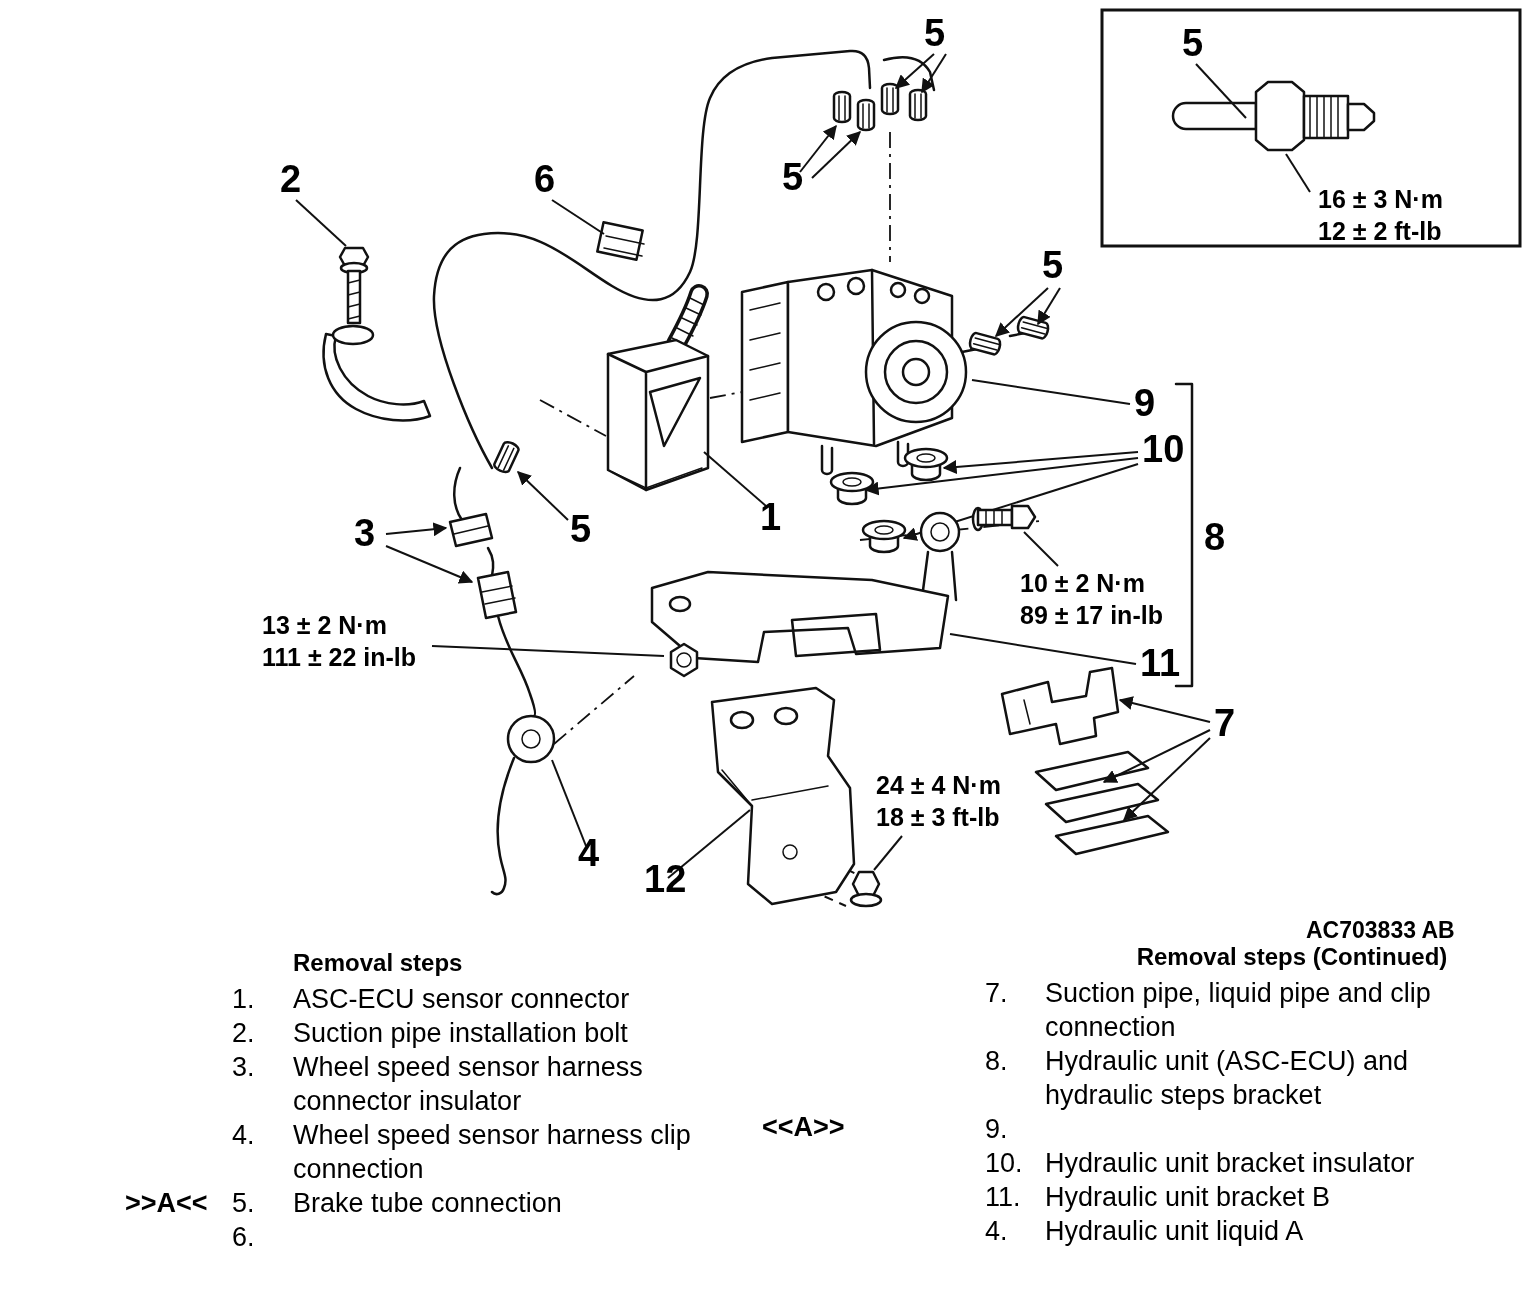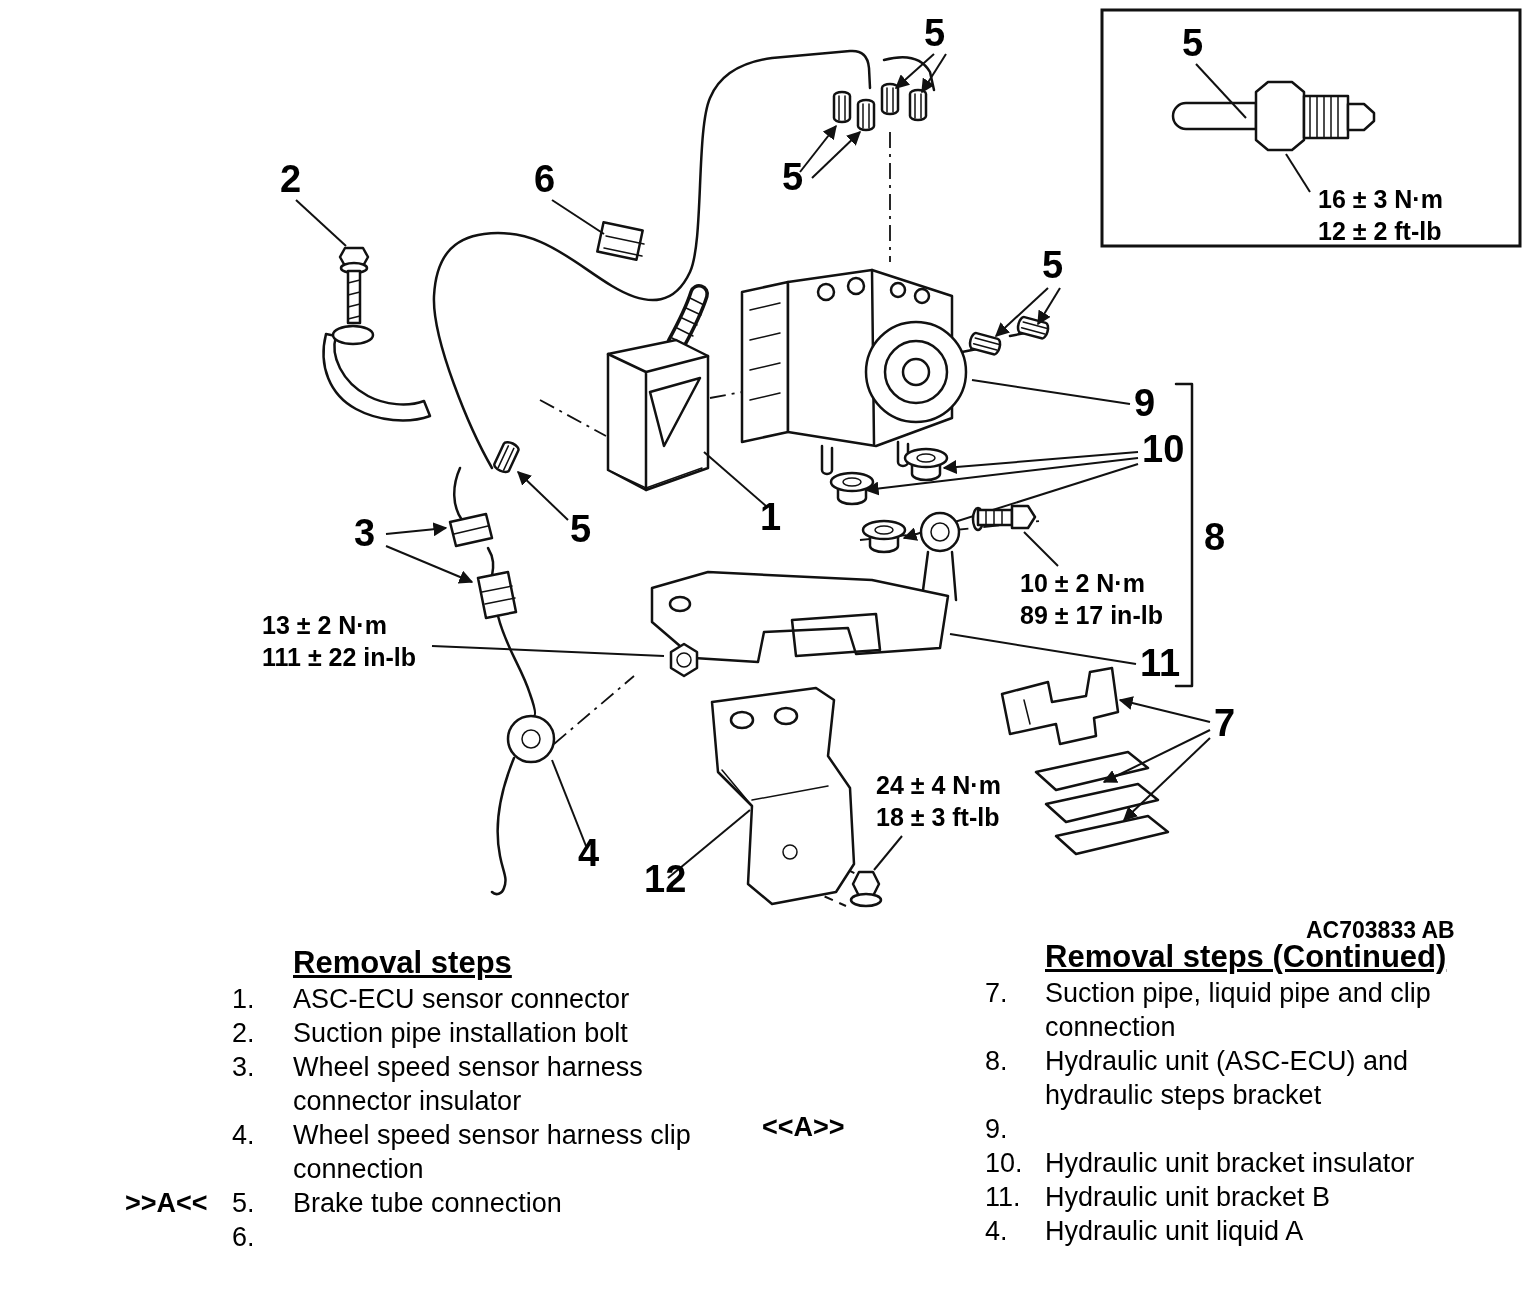--- a/index.html
+++ b/index.html
@@ -13,25 +13,25 @@
   .lnw { fill:#fff;  stroke:#111; stroke-width:2.5; stroke-linecap:round; stroke-linejoin:round; }
   .thin { stroke-width:1.5; }
   .lead { fill:none; stroke:#111; stroke-width:2; }
   .dd  { fill:none; stroke:#111; stroke-width:1.8; stroke-dasharray:16 6 3 6; }
   .dsh { fill:none; stroke:#111; stroke-width:2; stroke-dasharray:9 7; }
   .callout { font-family:"Liberation Sans",sans-serif; font-size:38px; font-weight:bold; fill:#000; }
   .torque  { font-family:"Liberation Sans",sans-serif; font-size:25px; font-weight:bold; fill:#000; }
   .refcode { font-family:"Liberation Sans",sans-serif; font-size:23px; font-weight:bold; fill:#000; }
 
   .steps { position:absolute; font-size:27px; line-height:34px; color:#000; }
-  .steps h3 { font-size:31px; line-height:34px; font-weight:bold; margin-bottom:2px;text-decoration:underline; }
+  .steps h3 { font-size:24px; line-height:34px; font-weight:bold; margin-bottom:2px; }
   .steps-left  { left:125px; top:946px; width:660px; }
   .steps-left h3 { margin-left:168px; }
   .steps-right { left:985px; top:940px; width:530px; }
-  .steps-right h3 { margin-left:60px; }
+  .steps-right h3 { margin-left:84px;text-align:center; }
   .step-row { display:grid; }
   .steps-left  .step-row { grid-template-columns:107px 61px 456px; }
   .steps-right .step-row { grid-template-columns:60px 458px; }
   .col-marker { font-weight:bold; white-space:nowrap; }
   .col-num { }
   .col-text { }
   .marker-mid { position:absolute; left:762px; top:1112px; font-size:27px; font-weight:bold; }
 </style>
 </head>
 <body>

